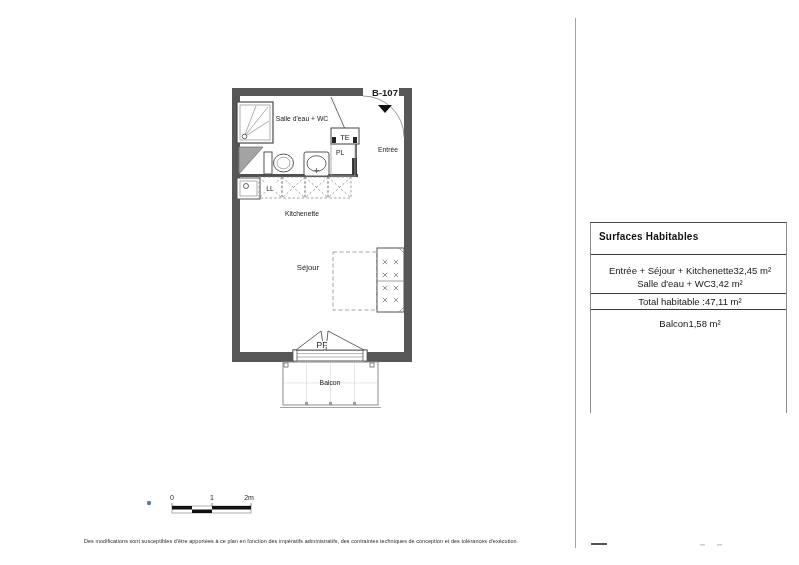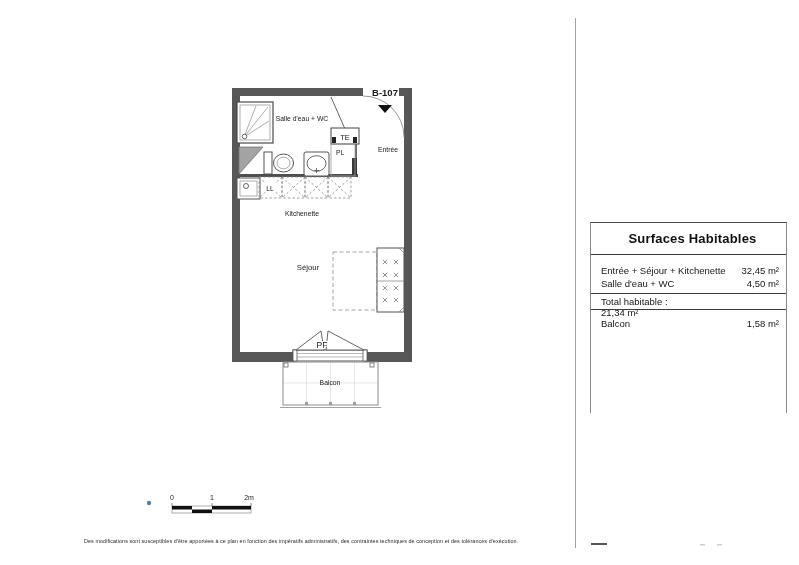--- a/index.html
+++ b/index.html
@@ -4,27 +4,27 @@
 <style>
   html,body{margin:0;padding:0;background:#fff;}
   body{width:799px;height:565px;position:relative;overflow:hidden;
        font-family:"Liberation Sans", sans-serif;color:#1a1a1a;}
   .abs{position:absolute;}
   
   .divider{left:575px;top:18px;width:1px;height:530px;background:#a3a3a3;}
   
   .surface-table{left:590px;top:222px;width:195px;height:190px;
      border-top:1px solid #4a4a4a;border-left:1px solid #8a8a8a;border-right:1px solid #8a8a8a;}
-  .st-title{position:absolute;left:8px;right:0;top:8px;text-align:center;
-     font-size:13px;font-weight:bold;letter-spacing:.2px;color:#111;}
+  .st-title{position:absolute;left:8px;right:0;top:8px;
+     font-size:10px;font-weight:bold;letter-spacing:.2px;color:#111;}
   .st-rule{position:absolute;left:0;right:0;height:1px;background:#3c3c3c;}
   .r1{top:31px;} .r2{top:70px;} .r3{top:86px;}
-  .st-row{position:absolute;left:0;right:0;display:flex;justify-content:space-between;
+  .st-row{position:absolute;left:0;right:0;display:flex;justify-content:center;
      padding:0 7px 0 10px;font-size:9.5px;color:#161616;}
-  .row1{top:42px;} .row2{top:55px;} .rowT{top:73px;flex-direction:column;} .rowB{top:95px;}
+  .row1{top:42px;} .row2{top:55px;} .rowT{top:73px;} .rowB{top:95px;}
   
   .footer-text{left:84px;top:538px;width:470px;font-size:5.4px;letter-spacing:.08px;
      color:#2a2a2a;white-space:nowrap;}
   svg{position:absolute;left:0;top:0;}
   svg text{font-family:"Liberation Sans", sans-serif;fill:#1a1a1a;}
 </style>
 </head>
 <body>
 
 <svg width="799" height="565" viewBox="0 0 799 565">
@@ -184,26 +184,26 @@
 
 <div class="abs surface-table">
   <div class="st-title">Surfaces Habitables</div>
   <div class="st-rule r1"></div>
   <div class="st-row row1">
     <span>Entrée + Séjour + Kitchenette</span>
     <span>32,45 m²</span>
   </div>
   <div class="st-row row2">
     <span>Salle d'eau + WC</span>
-    <span>4,50 m²</span>
+    <span>3,42 m²</span>
   </div>
   <div class="st-rule r2"></div>
   <div class="st-row rowT">
     <span>Total habitable :</span>
-    <span>21,34 m²</span>
+    <span>47,11 m²</span>
   </div>
   <div class="st-rule r3"></div>
   <div class="st-row rowB">
     <span>Balcon</span>
     <span>1,58 m²</span>
   </div>
 </div>
 
 <div class="abs footer-text">Des modifications sont susceptibles d'être apportées à ce plan en fonction des impératifs administratifs, des contraintes techniques de conception et des tolérances d'exécution.</div>
 

